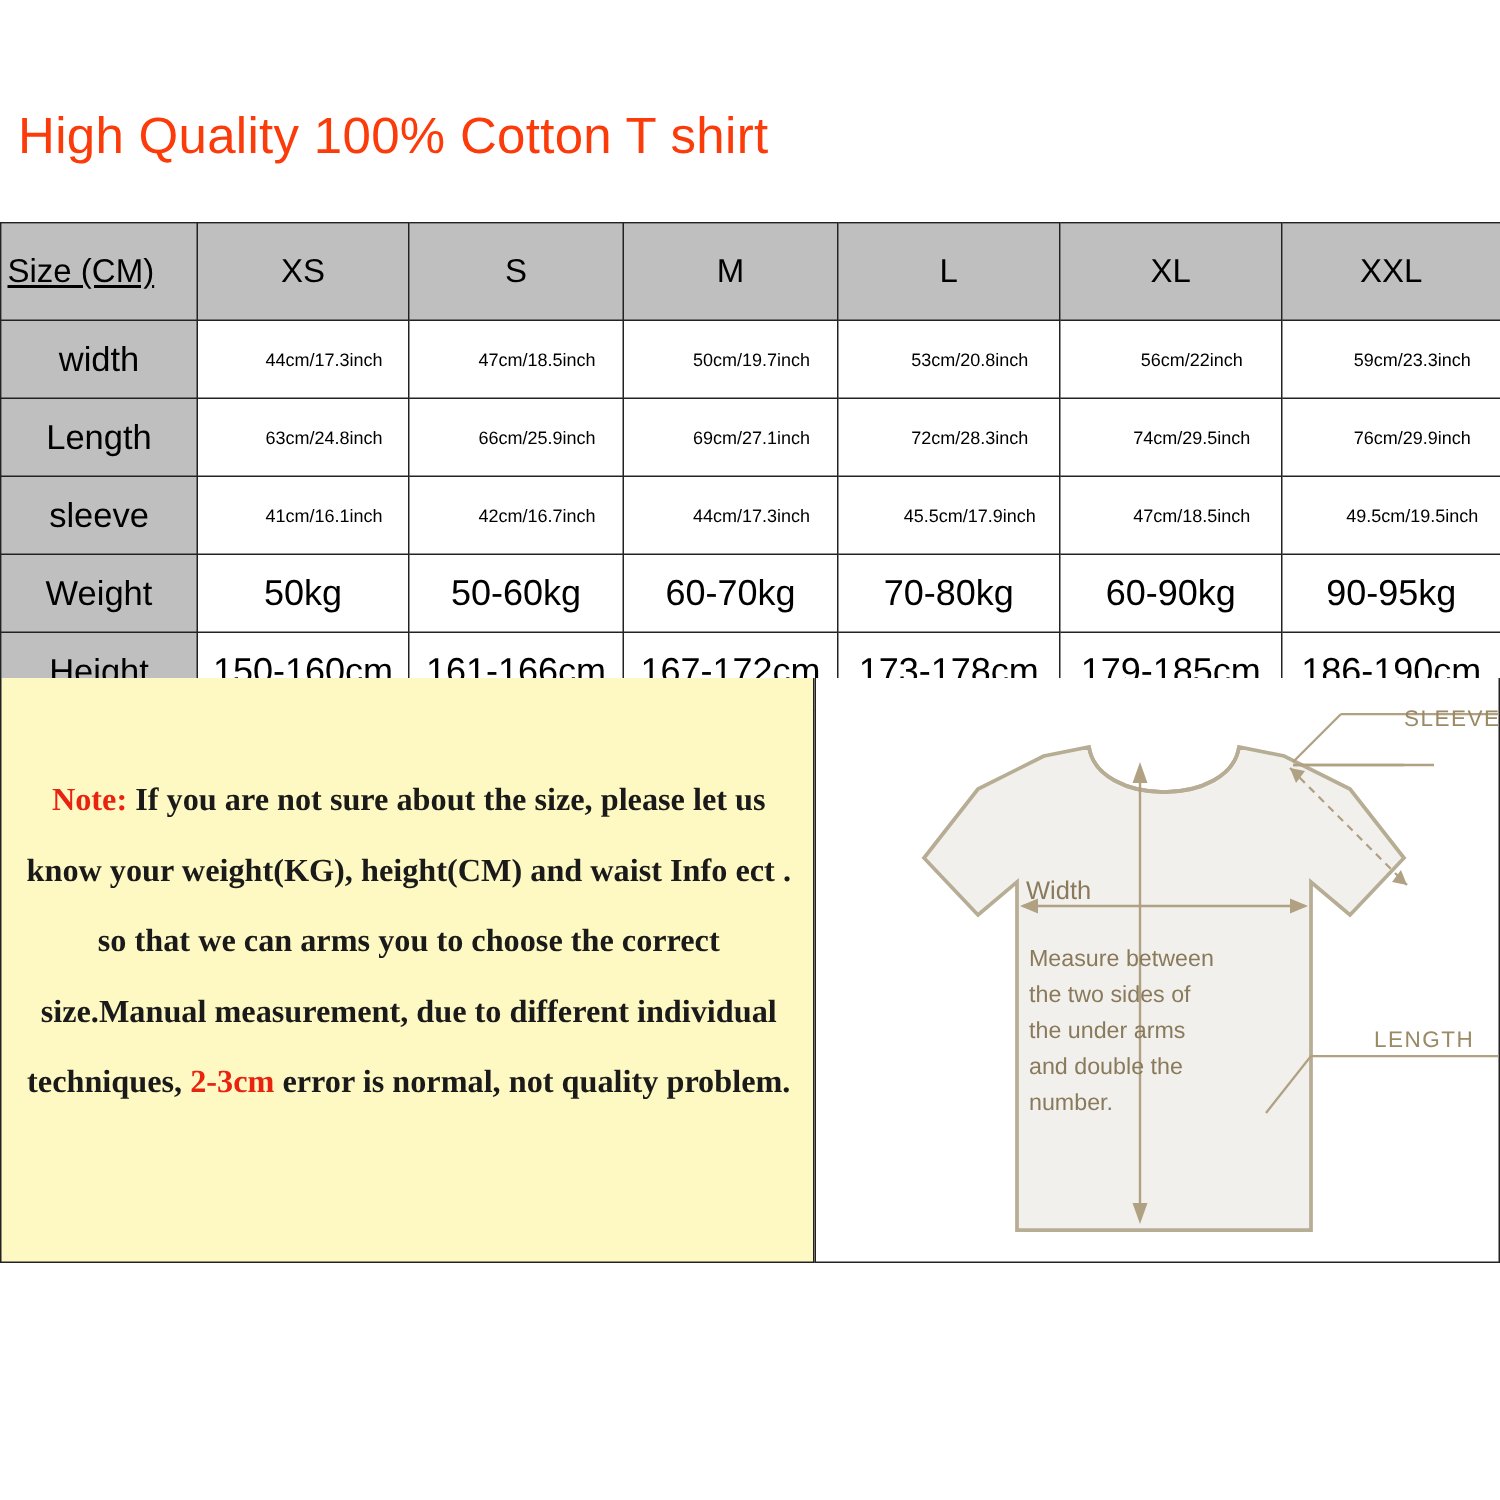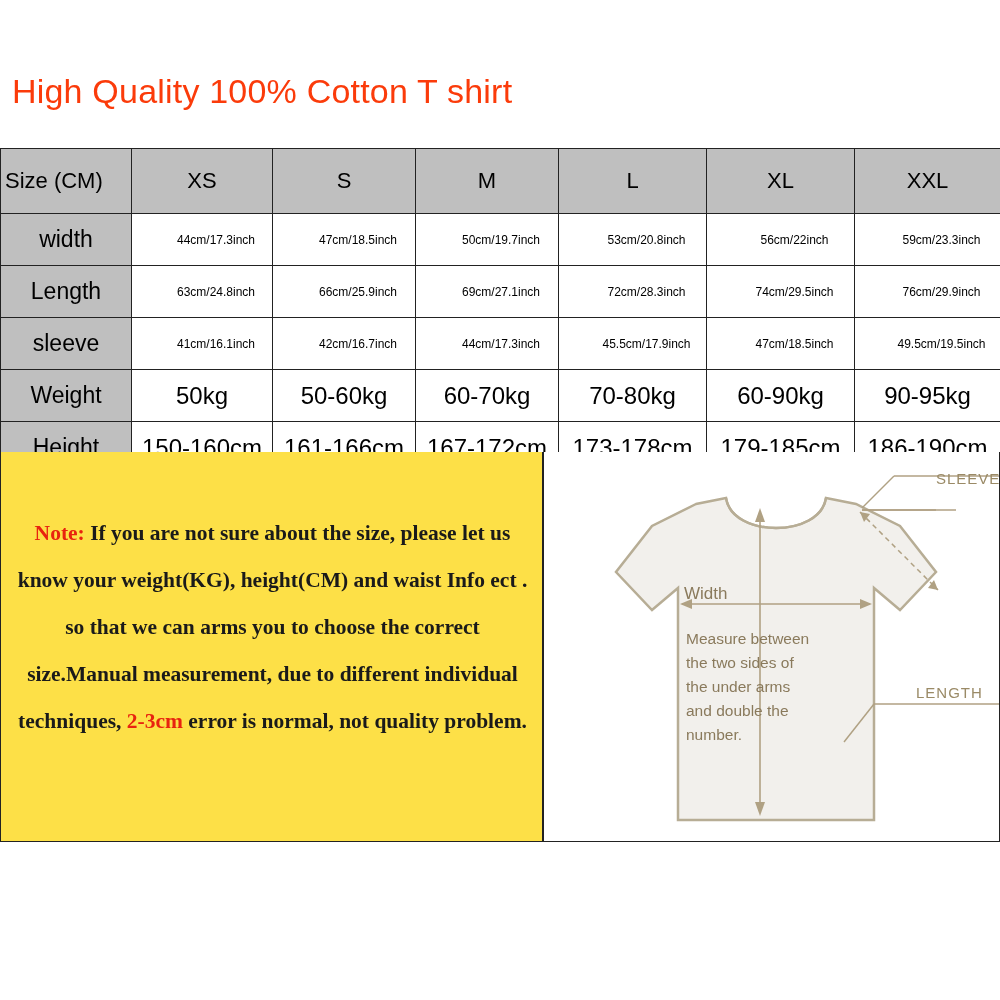--- a/index.html
+++ b/index.html
@@ -60,20 +60,21 @@
   }
   .size-table .row-label {
     background: #bfbfbf;
     font-size: 23px;
   }
   .size-table .corner {
     background: #bfbfbf;
     font-size: 22px;
     text-align: left;
     padding-left: 4px;
+    text-decoration: underline;
   }
   .size-table .meas {
     font-size: 12px;
     padding-left: 28px;
   }
   .size-table .plain {
     font-size: 24px;
   }
 
   
@@ -88,21 +89,21 @@
   
   .note-box {
     position: absolute;
     left: 0px;
     top: 452px;
     width: 543px;
     height: 390px;
     border: 1px solid #222;
     border-top: none;
     box-sizing: border-box;
-    background: #fde047;
+    background: #fef9c3;
     overflow: hidden;
   }
   .note-lines {
     position: absolute;
     left: 0;
     top: 58px;
     width: 543px;
     text-align: center;
   }
   .note-line {

